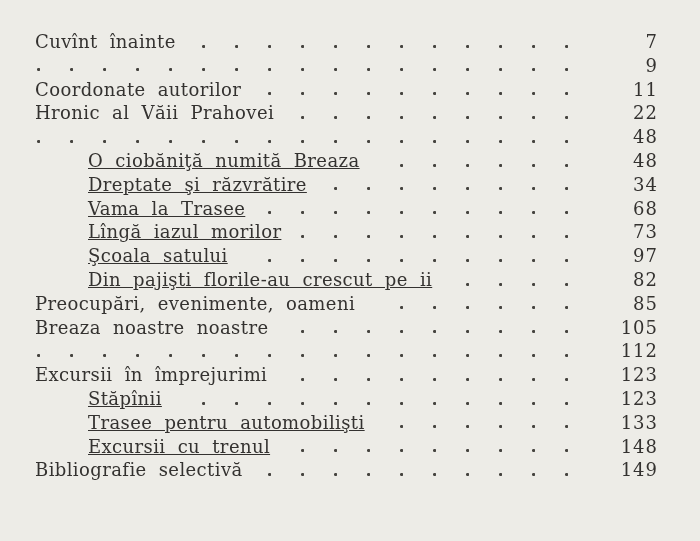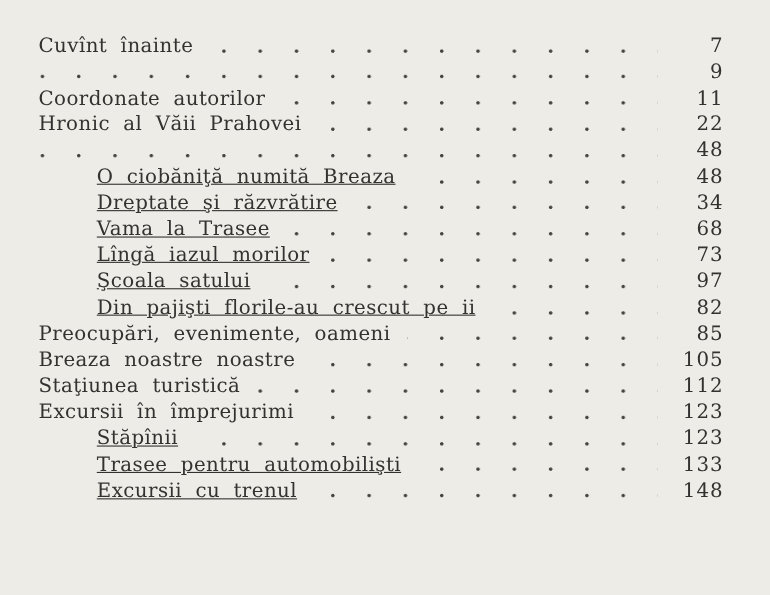--- a/index.html
+++ b/index.html
@@ -129,21 +129,20 @@
       <span class="title">Preocupări, evenimente, oameni</span>
       <span class="pnum">85</span>
     </div>
     <div class="row lvl0">
       <span class="dots"></span>
       <span class="title">Breaza noastre noastre</span>
       <span class="pnum">105</span>
     </div>
     <div class="row lvl0">
       <span class="dots"></span>
-      <span class="title">Staţiunea turistică</span>
       <span class="pnum">112</span>
     </div>
     <div class="row lvl0">
       <span class="dots"></span>
       <span class="title">Excursii în împrejurimi</span>
       <span class="pnum">123</span>
     </div>
     <div class="row lvl1">
       <span class="dots"></span>
       <span class="title">Stăpînii</span>
@@ -152,16 +151,21 @@
     <div class="row lvl1">
       <span class="dots"></span>
       <span class="title">Trasee pentru automobilişti</span>
       <span class="pnum">133</span>
     </div>
     <div class="row lvl1">
       <span class="dots"></span>
       <span class="title">Excursii cu trenul</span>
       <span class="pnum">148</span>
     </div>
+    <div class="row lvl0">
+      <span class="dots"></span>
+      <span class="title">Bibliografie selectivă</span>
+      <span class="pnum">149</span>
+    </div>
 
   </div>
   <div class="speck"></div>
 </div>
 
 </body></html>

